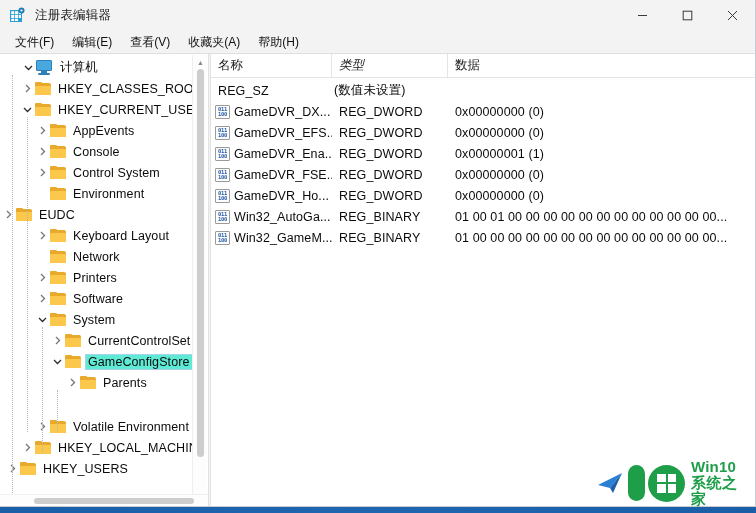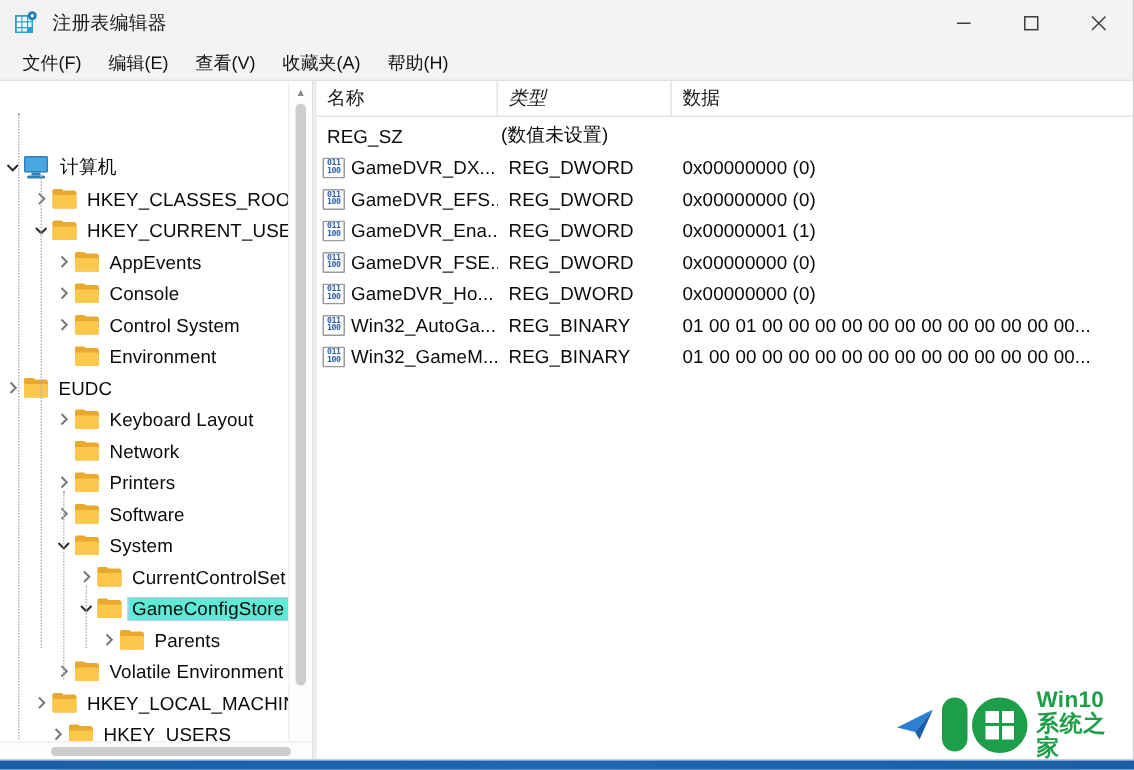--- a/index.html
+++ b/index.html
@@ -432,21 +432,21 @@
       <div class="menuitem">收藏夹(A)</div>
       <div class="menuitem">帮助(H)</div>
     </div>
 
 
     <div class="body">
 
       <div class="treepane">
         <div class="treescroll">
           <div class="tree-inner" id="tree-inner">
-              <div class="tnode" style="padding-left: 0; margin-top: 44px;">
+              <div class="tnode" style="padding-left: 20px;">
                 <div class="chev open">
                   <svg width="9" height="9" viewBox="0 0 9 9">
                     <polyline points="1,3 4.5,6.5 8,3" fill="none" stroke="currentColor" stroke-width="1.3"></polyline>
                   </svg>
                 </div>
                 <div class="pc">
                   <div class="scr"></div>
                   <div class="stand"></div>
                   <div class="base"></div>
                 </div>
@@ -632,21 +632,21 @@
                     <polyline points="3,1 6.5,4.5 3,8" fill="none" stroke="currentColor" stroke-width="1.3"></polyline>
                   </svg>
                 </div>
                 <div class="fold">
                   <div class="tab"></div>
                   <div class="back"></div>
                   <div class="front"></div>
                 </div>
                 <div class="lbl">Parents</div>
               </div>
-              <div class="tnode" style="padding-left: 34px;">
+              <div class="tnode" style="padding-left: 34px; margin-top: 23px;">
                 <div class="chev">
                   <svg width="9" height="9" viewBox="0 0 9 9">
                     <polyline points="3,1 6.5,4.5 3,8" fill="none" stroke="currentColor" stroke-width="1.3"></polyline>
                   </svg>
                 </div>
                 <div class="fold">
                   <div class="tab"></div>
                   <div class="back"></div>
                   <div class="front"></div>
                 </div>
@@ -658,21 +658,21 @@
                     <polyline points="3,1 6.5,4.5 3,8" fill="none" stroke="currentColor" stroke-width="1.3"></polyline>
                   </svg>
                 </div>
                 <div class="fold">
                   <div class="tab"></div>
                   <div class="back"></div>
                   <div class="front"></div>
                 </div>
                 <div class="lbl">HKEY_LOCAL_MACHINE</div>
               </div>
-              <div class="tnode" style="padding-left: 30px;">
+              <div class="tnode" style="padding-left: 4px;">
                 <div class="chev">
                   <svg width="9" height="9" viewBox="0 0 9 9">
                     <polyline points="3,1 6.5,4.5 3,8" fill="none" stroke="currentColor" stroke-width="1.3"></polyline>
                   </svg>
                 </div>
                 <div class="fold">
                   <div class="tab"></div>
                   <div class="back"></div>
                   <div class="front"></div>
                 </div>

